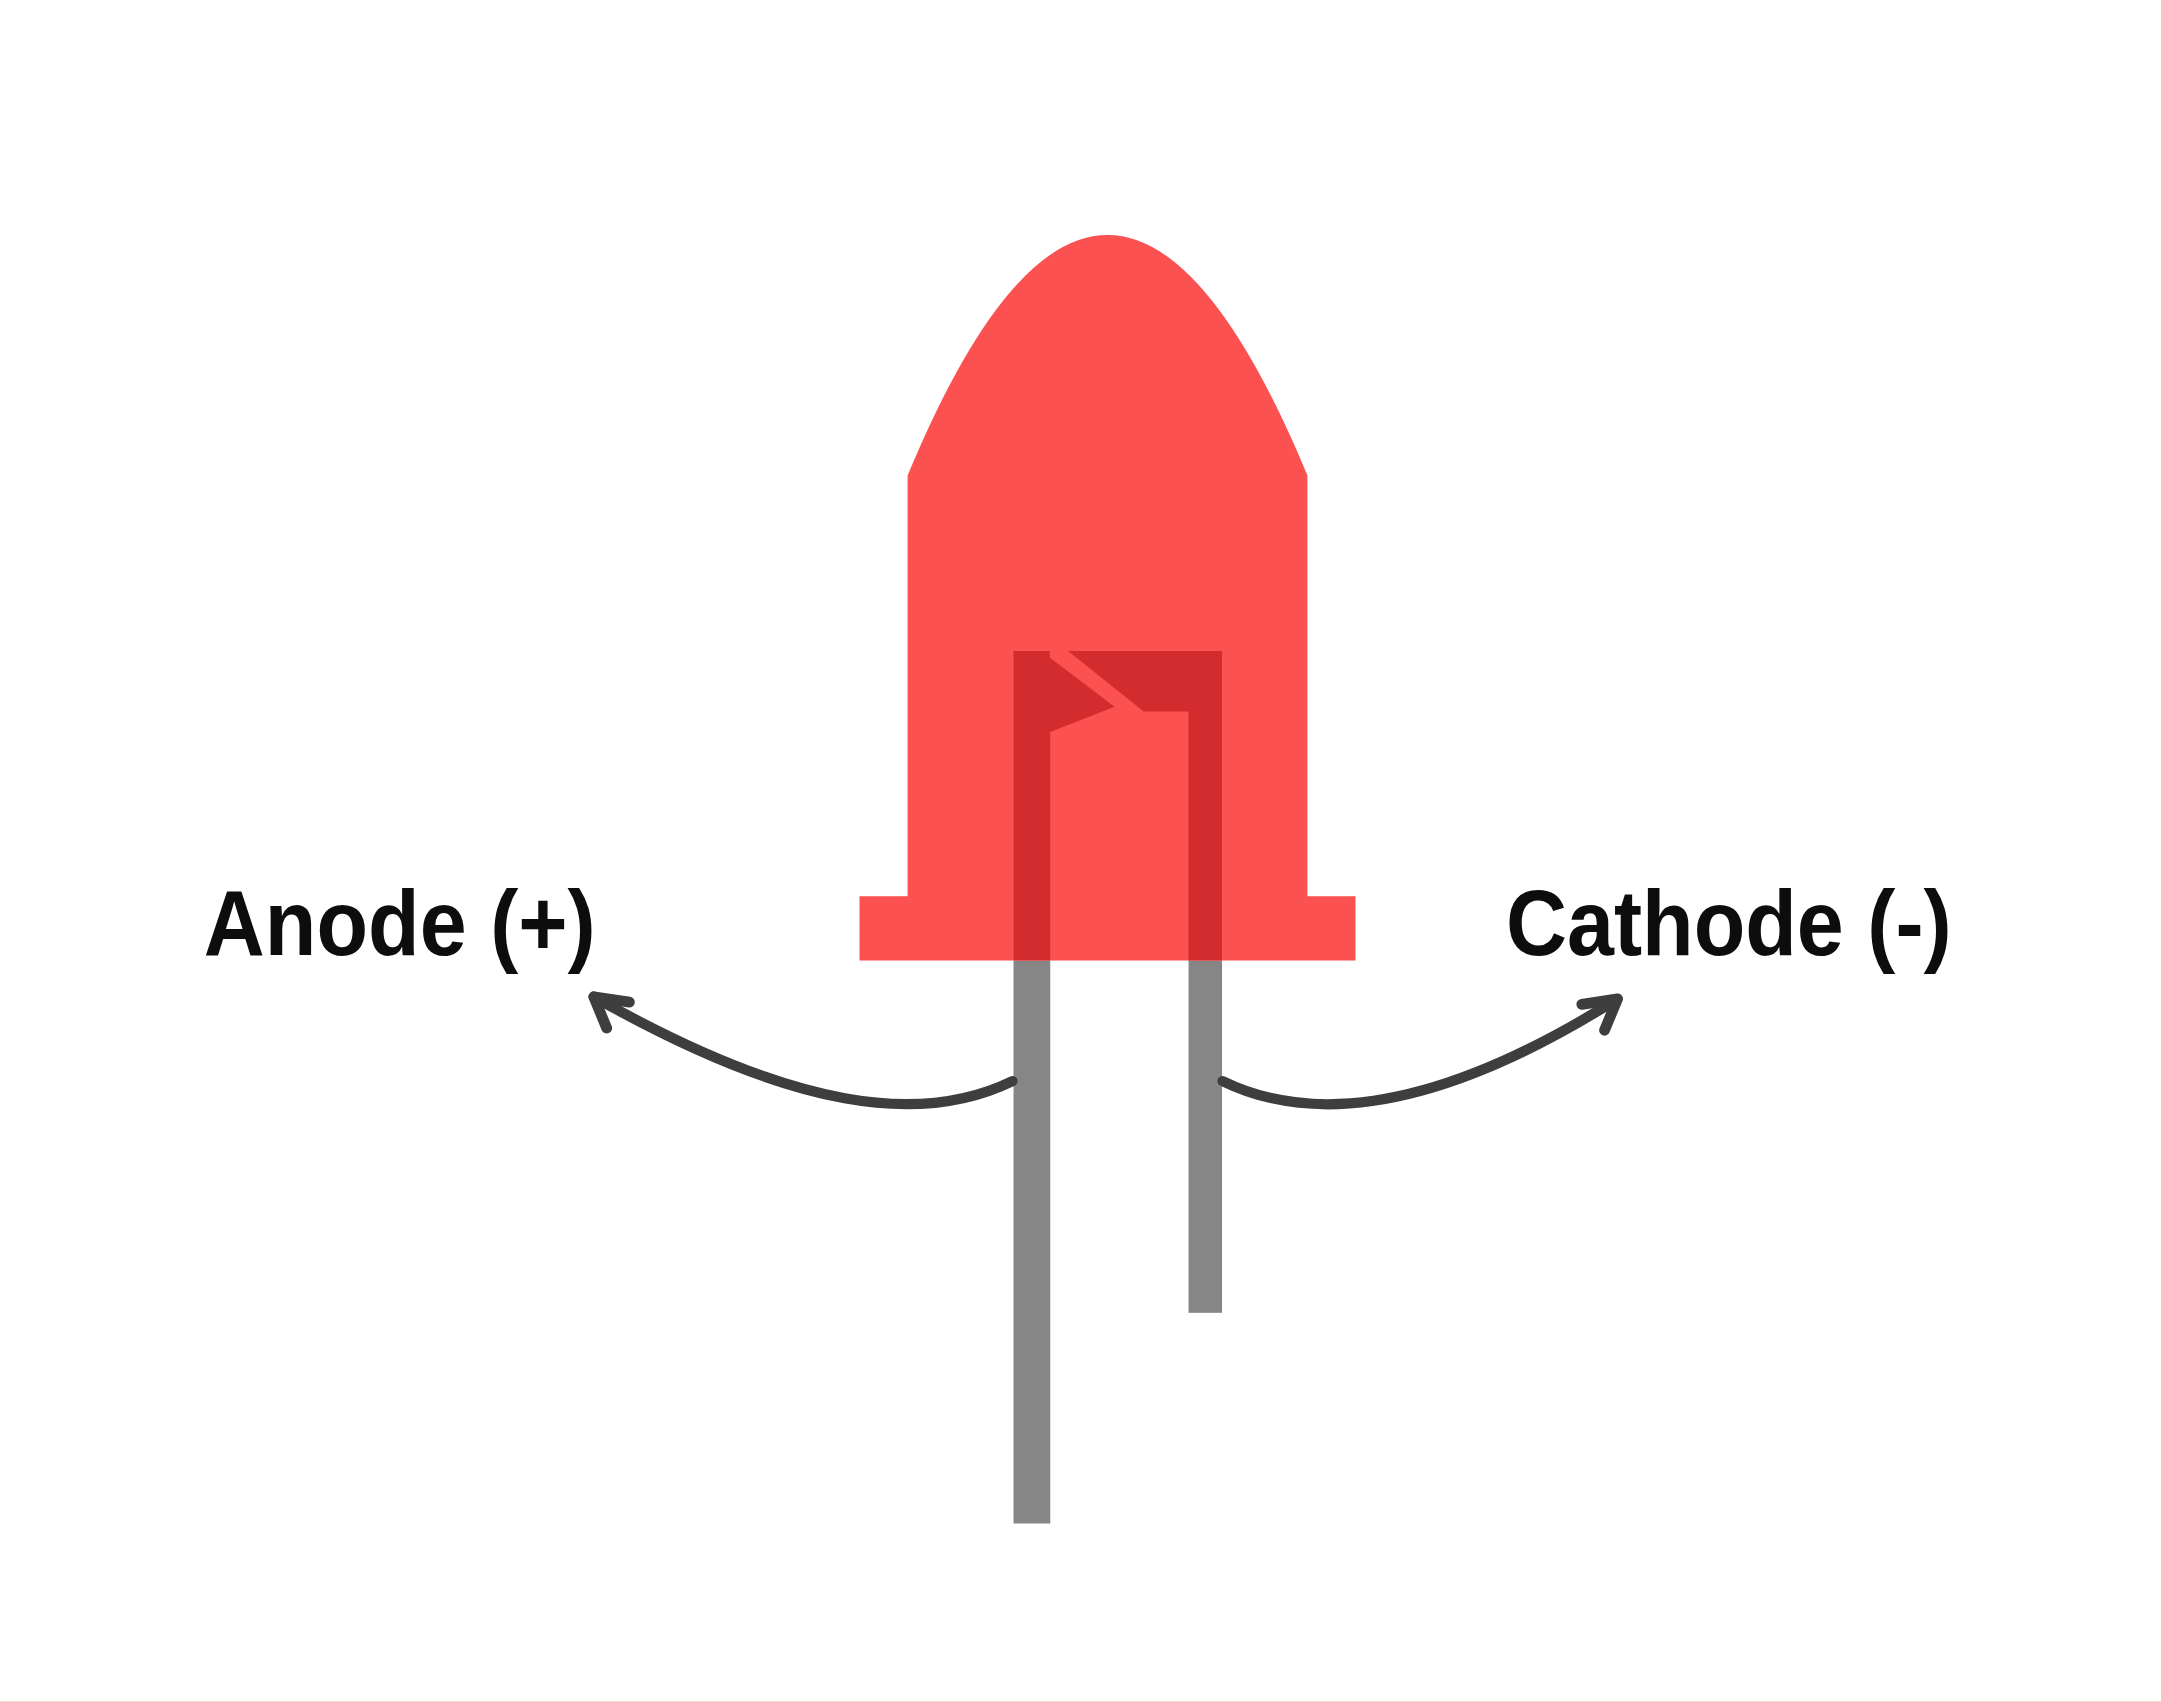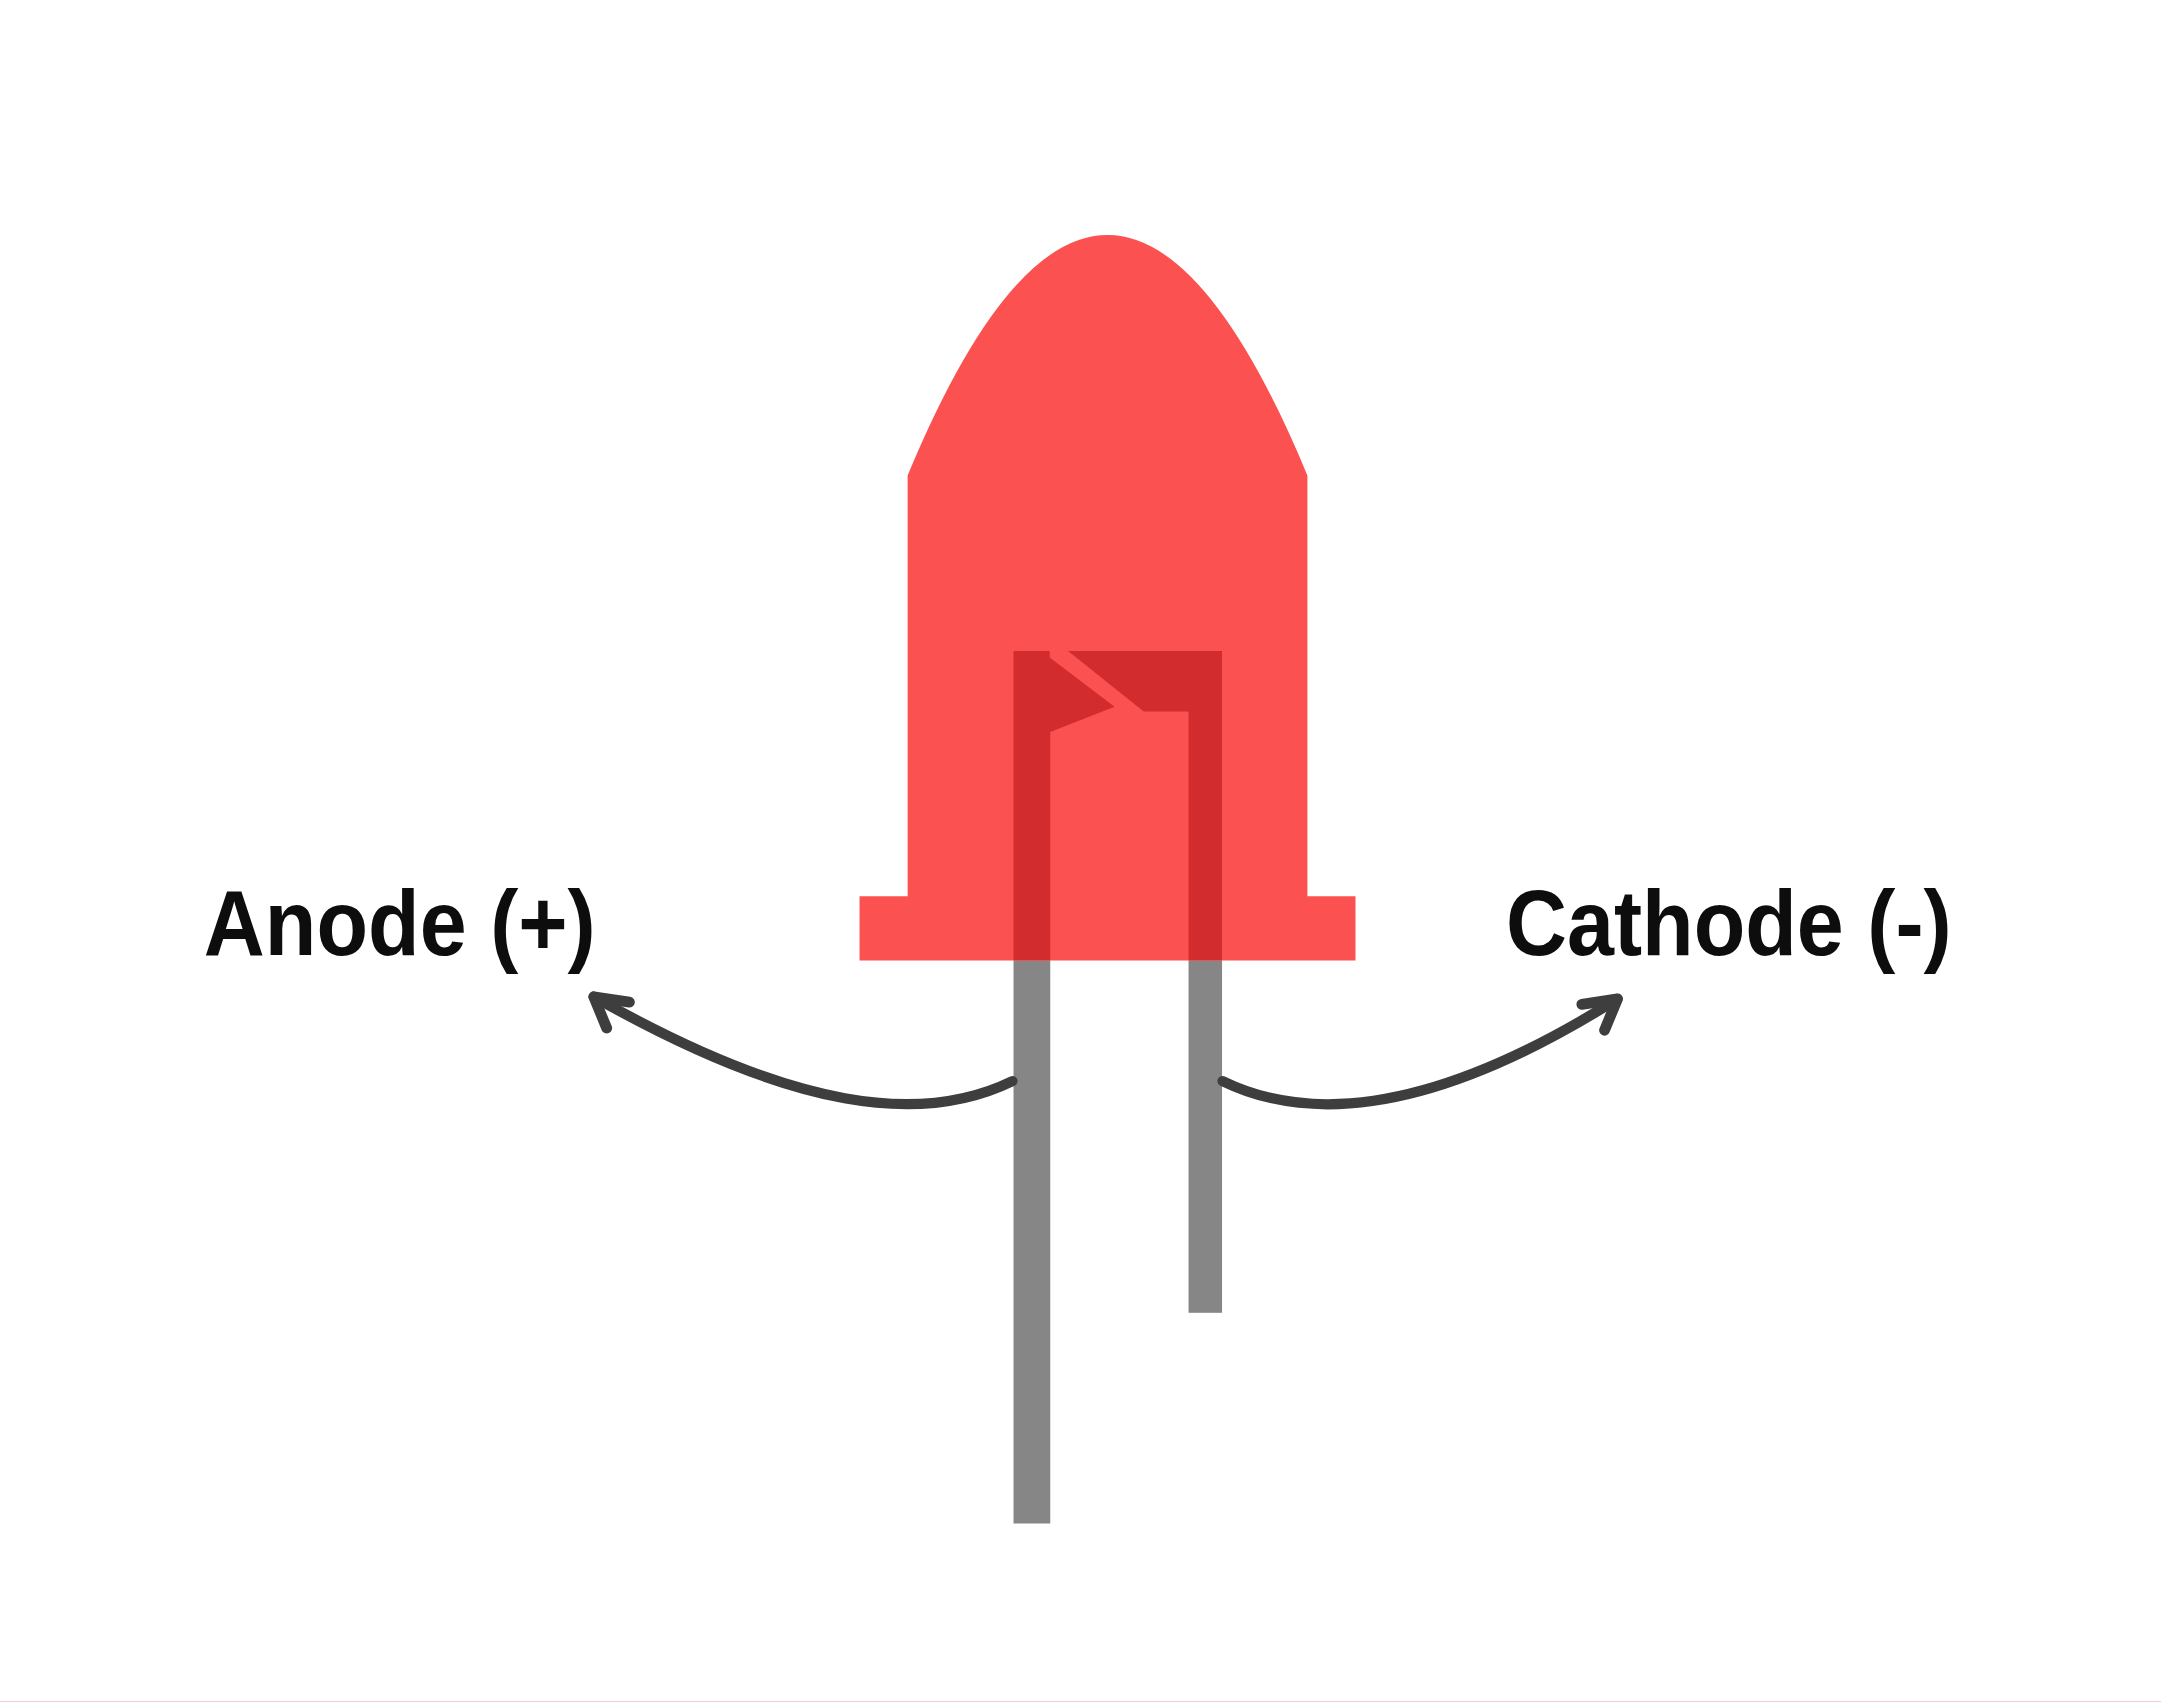--- a/index.html
+++ b/index.html
@@ -4,21 +4,21 @@
 <style>
   html, body {
     margin: 0;
     padding: 0;
     background: #ffffff;
   }
   .frame {
     position: relative;
     width: 100%;
     aspect-ratio: 4000 / 3150;
-    background: #be185d;
+    background: #a16207;
     overflow: hidden;
     font-family: "Liberation Sans", sans-serif;
   }
   .frame svg {
     display: block;
     width: 100%;
     height: 100%;
   }
   .label {
     font-family: "Liberation Sans", sans-serif;

